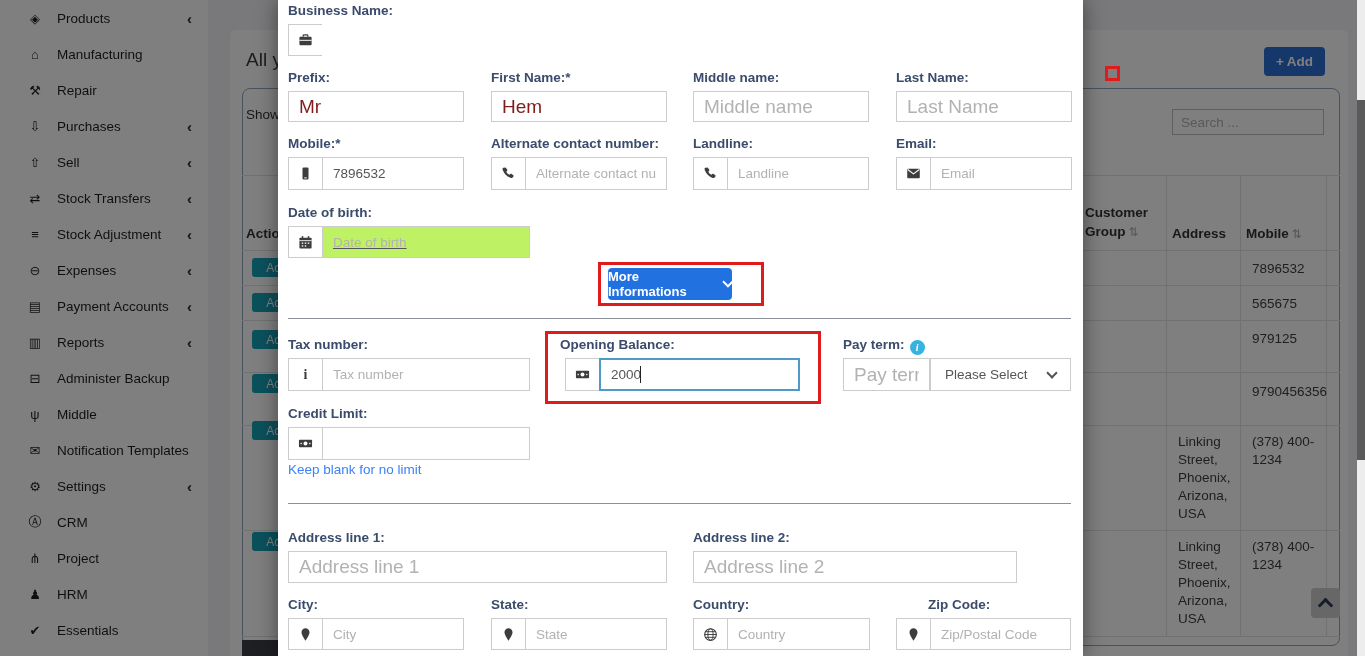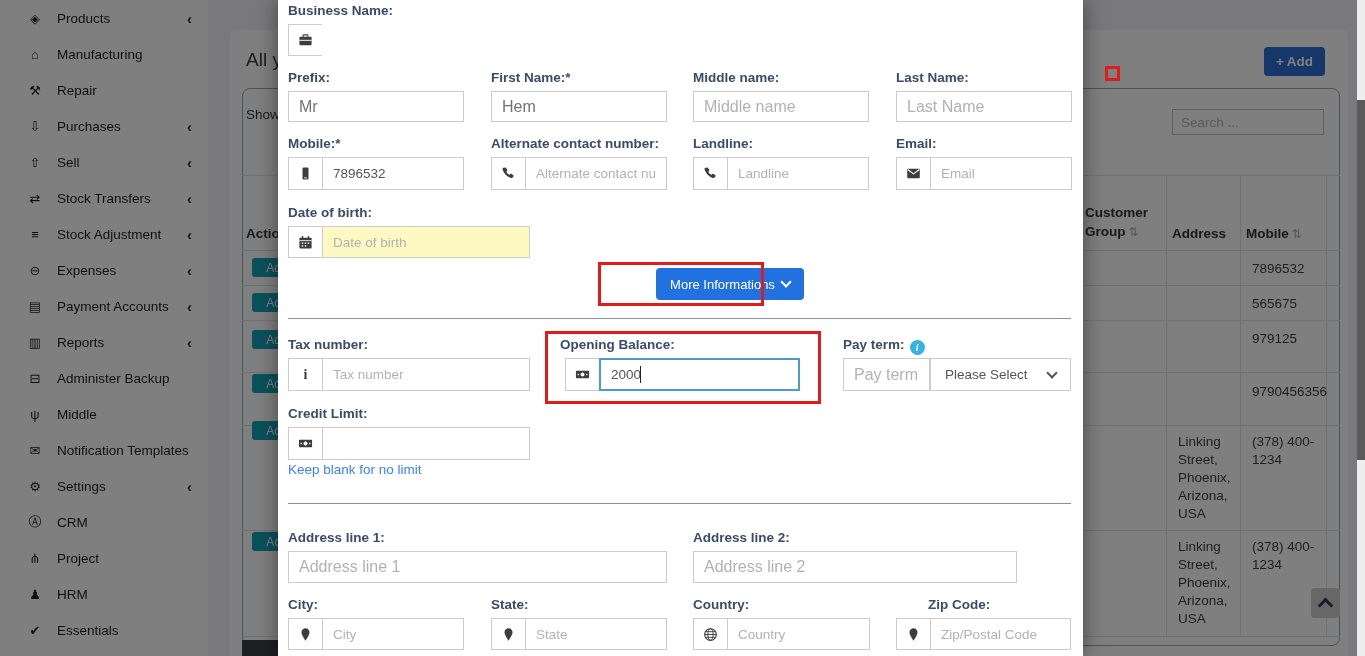--- a/index.html
+++ b/index.html
@@ -38,27 +38,27 @@
   .modal{position:absolute;left:278px;top:0;width:805px;height:656px;background:#fff;z-index:20;
          box-shadow:0 0 20px rgba(0,0,0,.45);}
   .lbl{position:absolute;font-size:13.5px;font-weight:700;color:#3a4b6b;white-space:nowrap;}
   .igroup{position:absolute;display:flex;box-sizing:border-box;}
   .addon{width:34px;flex:0 0 34px;border:1px solid #ccc;border-right:0;background:#fff;
          display:flex;align-items:center;justify-content:center;box-sizing:border-box;}
   .addon svg{width:15px;height:15px;}
   .inp{flex:1;min-width:0;border:1px solid #ccc;padding:0 10px;font-size:13.5px;color:#555;
        box-sizing:border-box;background:#fff;outline:none;font-family:inherit;}
   input::placeholder{color:#b2b2b2;opacity:1;}
-  .inp.readonly{background:#fef9c3;}
+  .inp.readonly{background:#bef264;text-decoration:underline;}
   .inp.focused{border:2px solid #4e9ac9;}
-  .plain{position:absolute;border:1px solid #ccc;padding:0 10px;font-size:16px;color:#737373;
+  .plain{position:absolute;border:1px solid #ccc;padding:0 10px;font-size:19px;color:#7f1d1d;
          box-sizing:border-box;outline:none;font-family:inherit;background:#fff;}
   .divider{position:absolute;left:10px;right:12px;height:0;border-top:1px solid #8b9097;}
-  .more-btn{position:absolute;left:330px;top:268px;width:148px;height:32px;background:#2171e0;border-radius:4px;
-            color:#fff;font-size:13px;font-weight:400;display:flex;align-items:center;justify-content:center;gap:7px;margin-left:48px;}
+  .more-btn{position:absolute;left:330px;top:268px;width:124px;height:32px;background:#2171e0;border-radius:4px;
+            color:#fff;font-size:13px;font-weight:700;display:flex;align-items:center;justify-content:center;gap:7px;}
   .more-btn .chev{width:6px;height:6px;border-color:#fff;border-width:2px;transform:rotate(-45deg);margin-top:-4px;}
   .helper{position:absolute;font-size:13.5px;color:#3b82f6;}
   .i-glyph{font-family:"Liberation Serif","DejaVu Serif",serif;font-weight:700;font-size:14px;color:#3d3d3d;}
   .info-dot{display:inline-block;width:15px;height:15px;border-radius:50%;background:#36b3e0;color:#fff;
             font-size:10px;font-weight:700;text-align:center;line-height:15px;margin-left:5px;vertical-align:-2px;
             font-family:"Liberation Serif","DejaVu Serif",serif;font-style:italic;}
   .select{position:absolute;border:1px solid #ccc;box-sizing:border-box;background:#fff;color:#555;
           font-size:13.5px;display:flex;align-items:center;padding:0 14px;justify-content:space-between;}
   .select .chev{width:6px;height:6px;border-width:2px;border-color:#555;transform:rotate(-45deg);margin-top:-3px;}
   .caret{position:absolute;left:75px;top:8px;width:1px;height:17px;background:#222;}

